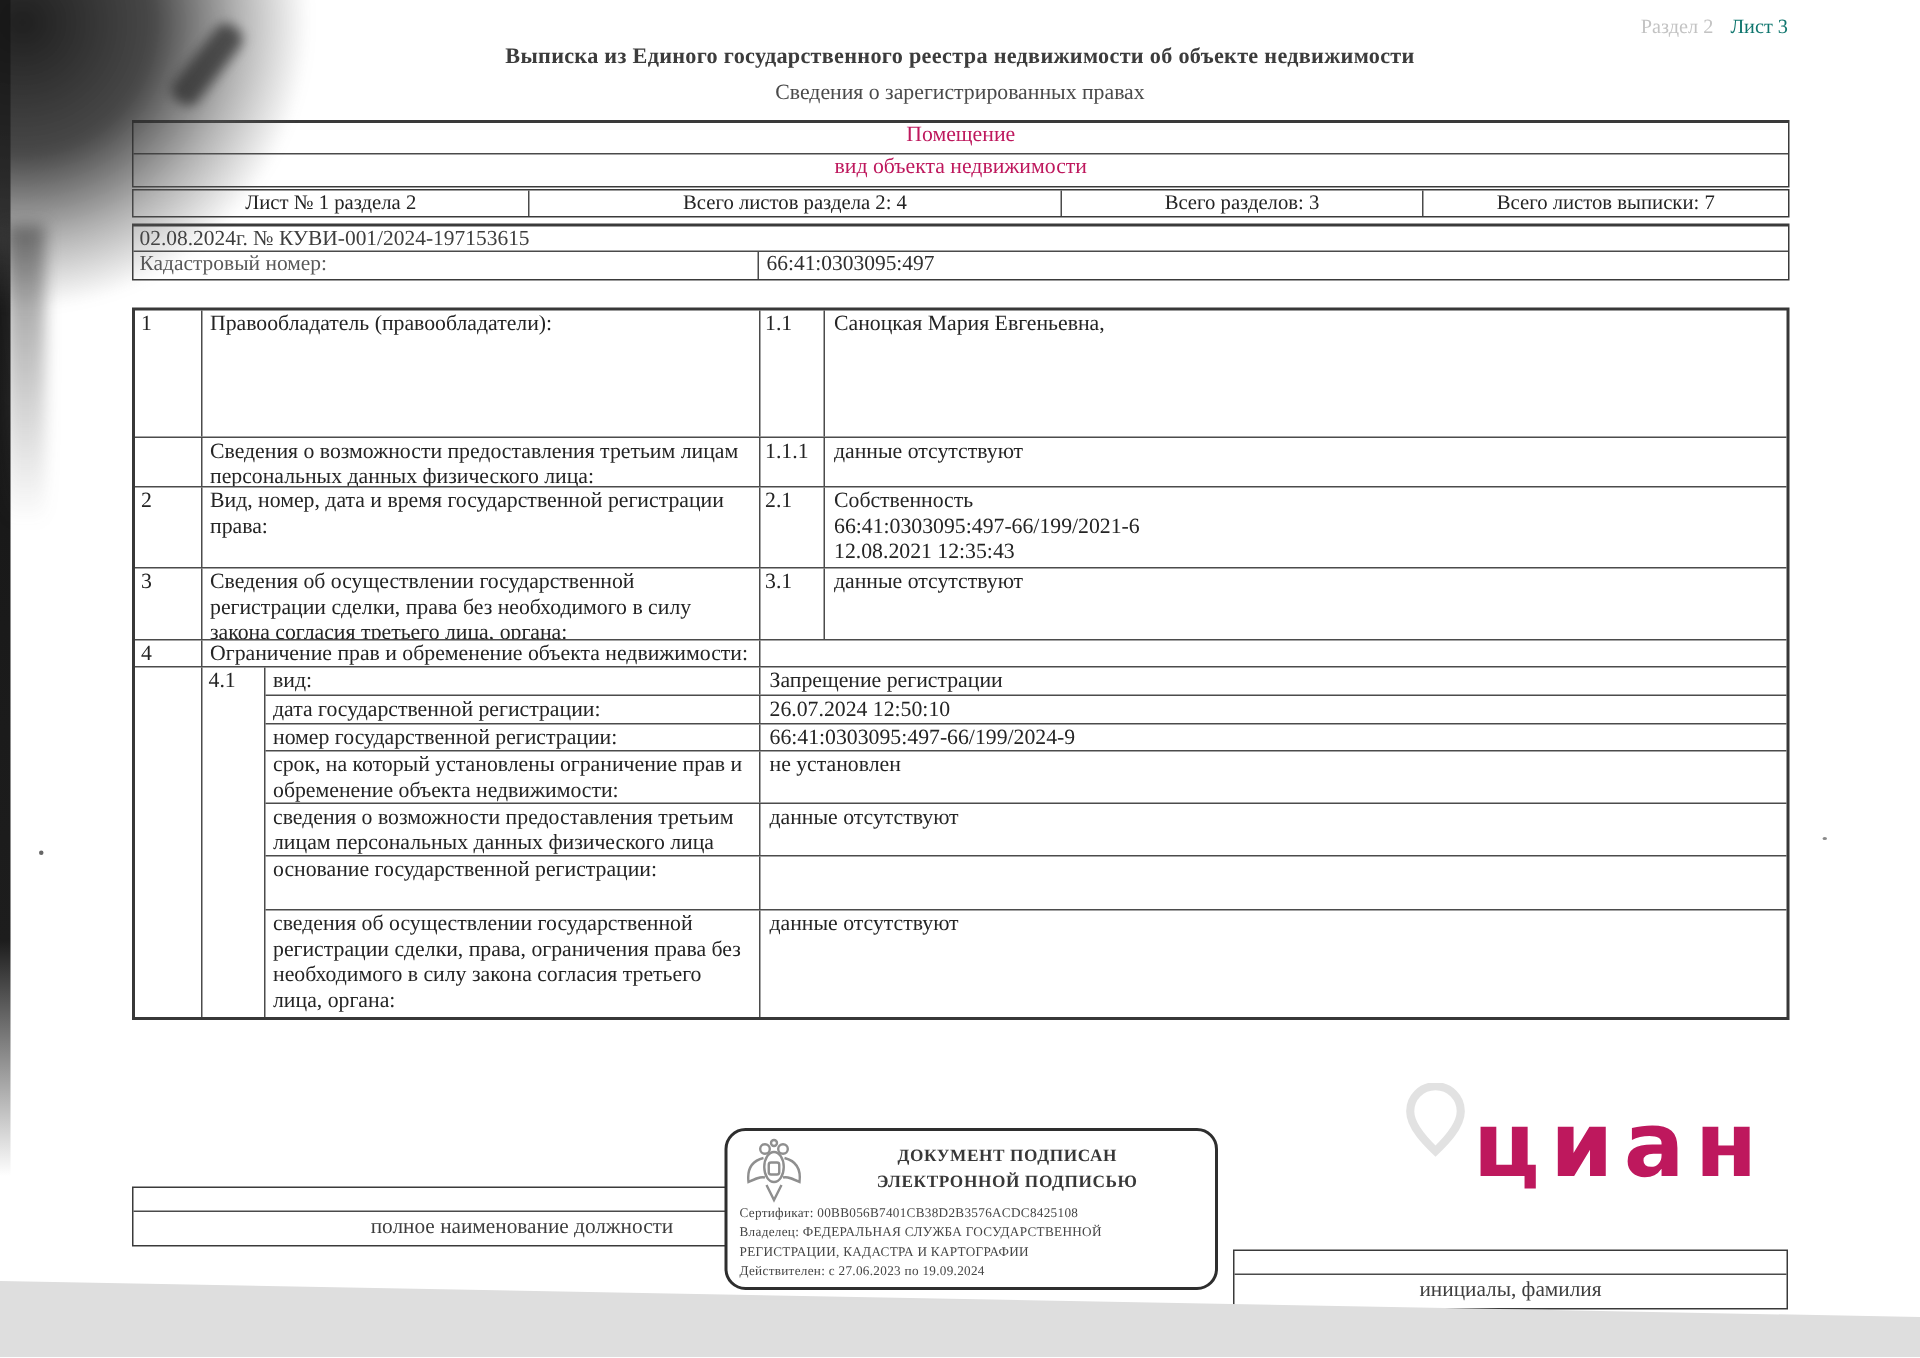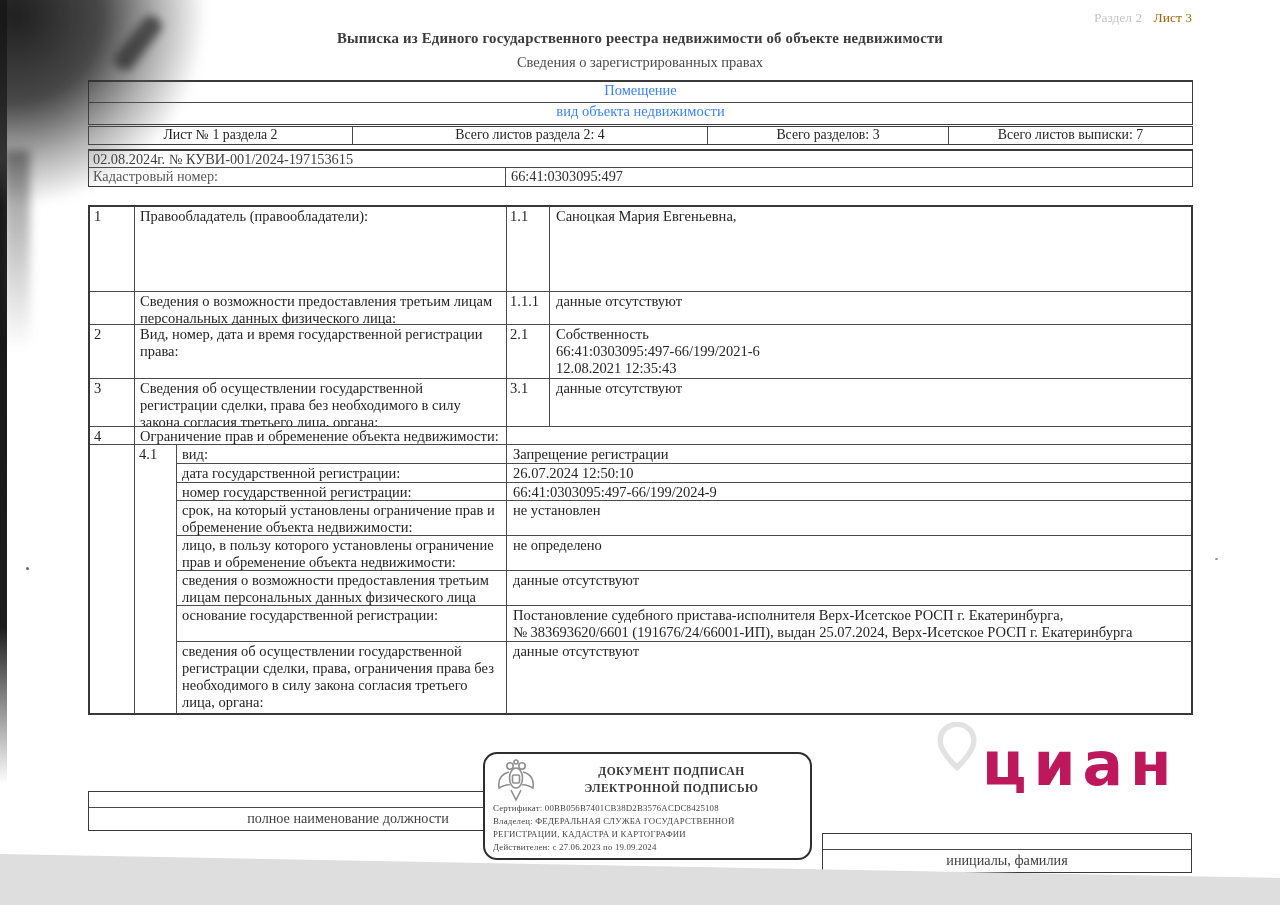--- a/index.html
+++ b/index.html
@@ -6,31 +6,31 @@
   html,body { background:#fff; }
   .page {
     position: relative; width: 1280px; height: 905px;
     background: #ffffff; overflow: hidden;
     font-family: "Liberation Serif", "DejaVu Serif", serif;
     color: #242424;
   }
   
   .corner { position:absolute; top:10px; right:88px; font-size:13.5px; }
   .corner .faded { color:#c3c3c3; }
-  .corner .dim { color:#a16207; margin-left:8px; }
+  .corner .dim { color:#0f766e; margin-left:8px; }
   .title { position:absolute; top:30px; left:0; width:100%; text-align:center;
            font-size:14.8px; font-weight:600; color:#3c3c3c; letter-spacing:.2px;}
   .subtitle { position:absolute; top:54px; left:0; width:100%; text-align:center;
            font-size:14.5px; color:#4a4a4a; }
   
   .abs { position:absolute; }
   .pre { white-space: pre-line; }
   
   .tA { left:88px; top:80px; width:1105px; border:1px solid #3a3a3a; border-top-width:2px; z-index:1;}
-  .tA .row { height:21px; text-align:center; font-size:14.5px; color:#3b82f6; }
+  .tA .row { height:21px; text-align:center; font-size:14.5px; color:#be185d; }
   .tA .row:first-child { border-bottom:1px solid #4a4a4a; }
   
   .tB { left:88px; top:126px; width:1105px; height:19px; border:1px solid #3a3a3a; display:flex; z-index:1;}
   .tB .cell { font-size:13.8px; text-align:center; border-right:1px solid #4a4a4a; overflow:hidden; }
   .tB .cell:last-child { border-right:none; }
   
   .tC { left:88px; top:149px; width:1105px; border:1px solid #3a3a3a; border-top-width:2px; z-index:1;}
   .tC .r1 { height:17px; font-size:14.3px; padding:0 4px; color:#3e3e3e; border-bottom:1px solid #4a4a4a;}
   .tC .r2 { height:18px; display:flex; font-size:14.3px; }
   .tC .r2 .lab { width:417px; border-right:1px solid #4a4a4a; padding:0 4px; color:#585858;}
@@ -180,31 +180,25 @@
         </div>
         <div class="srow" style="height:18px">
           <div class="c slbl">номер государственной регистрации:</div>
           <div class="c sval">66:41:0303095:497-66/199/2024-9</div>
         </div>
         <div class="srow" style="height:35px">
           <div class="c slbl">срок, на который установлены ограничение прав и обременение объекта недвижимости:</div>
           <div class="c sval">не установлен</div>
         </div>
         <div class="srow" style="height:35px">
-          <div class="c slbl">лицо, в пользу которого установлены ограничение прав и обременение объекта недвижимости:</div>
-          <div class="c sval">не определено</div>
-        </div>
-        <div class="srow" style="height:35px">
           <div class="c slbl">сведения о возможности предоставления третьим лицам персональных данных физического лица</div>
           <div class="c sval">данные отсутствуют</div>
         </div>
         <div class="srow" style="height:36px">
           <div class="c slbl">основание государственной регистрации:</div>
-          <div class="c sval pre">Постановление судебного пристава-исполнителя Верх-Исетское РОСП г. Екатеринбурга,
-№ 383693620/6601 (191676/24/66001-ИП), выдан 25.07.2024, Верх-Исетское РОСП г. Екатеринбурга</div>
         </div>
         <div class="srow" style="height:71px">
           <div class="c slbl">сведения об осуществлении государственной регистрации сделки, права, ограничения права без необходимого в силу закона согласия третьего лица, органа:</div>
           <div class="c sval">данные отсутствуют</div>
         </div>
       </div>
     </div>
   </div>
 
   <div class="abs tSigL">

